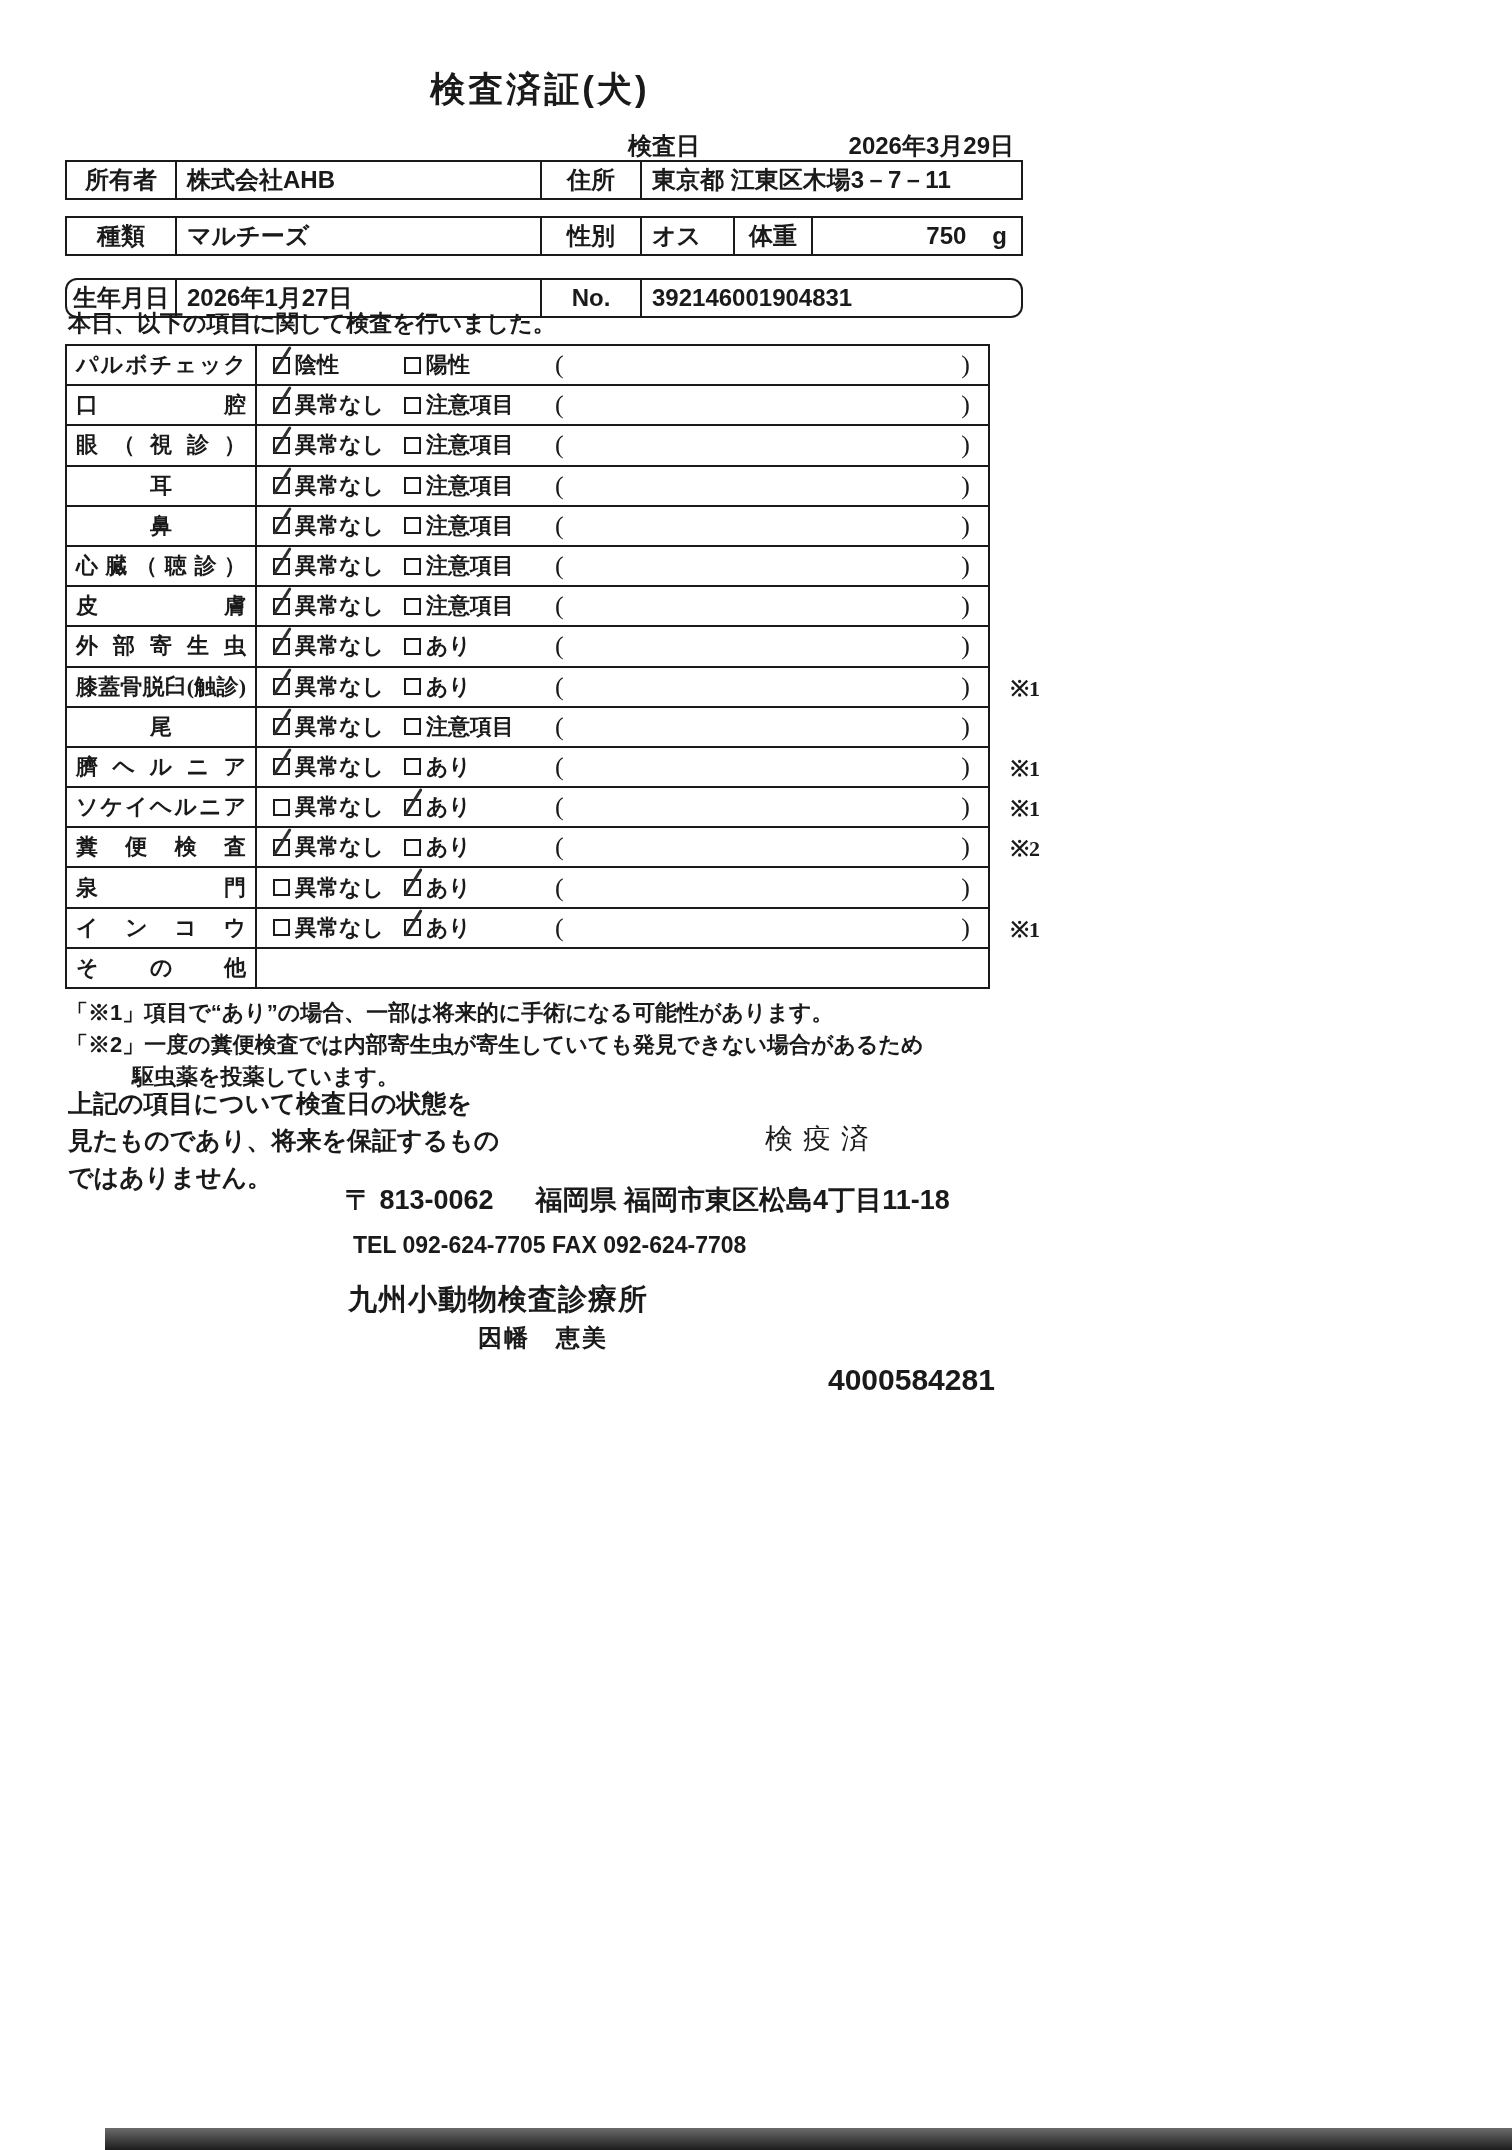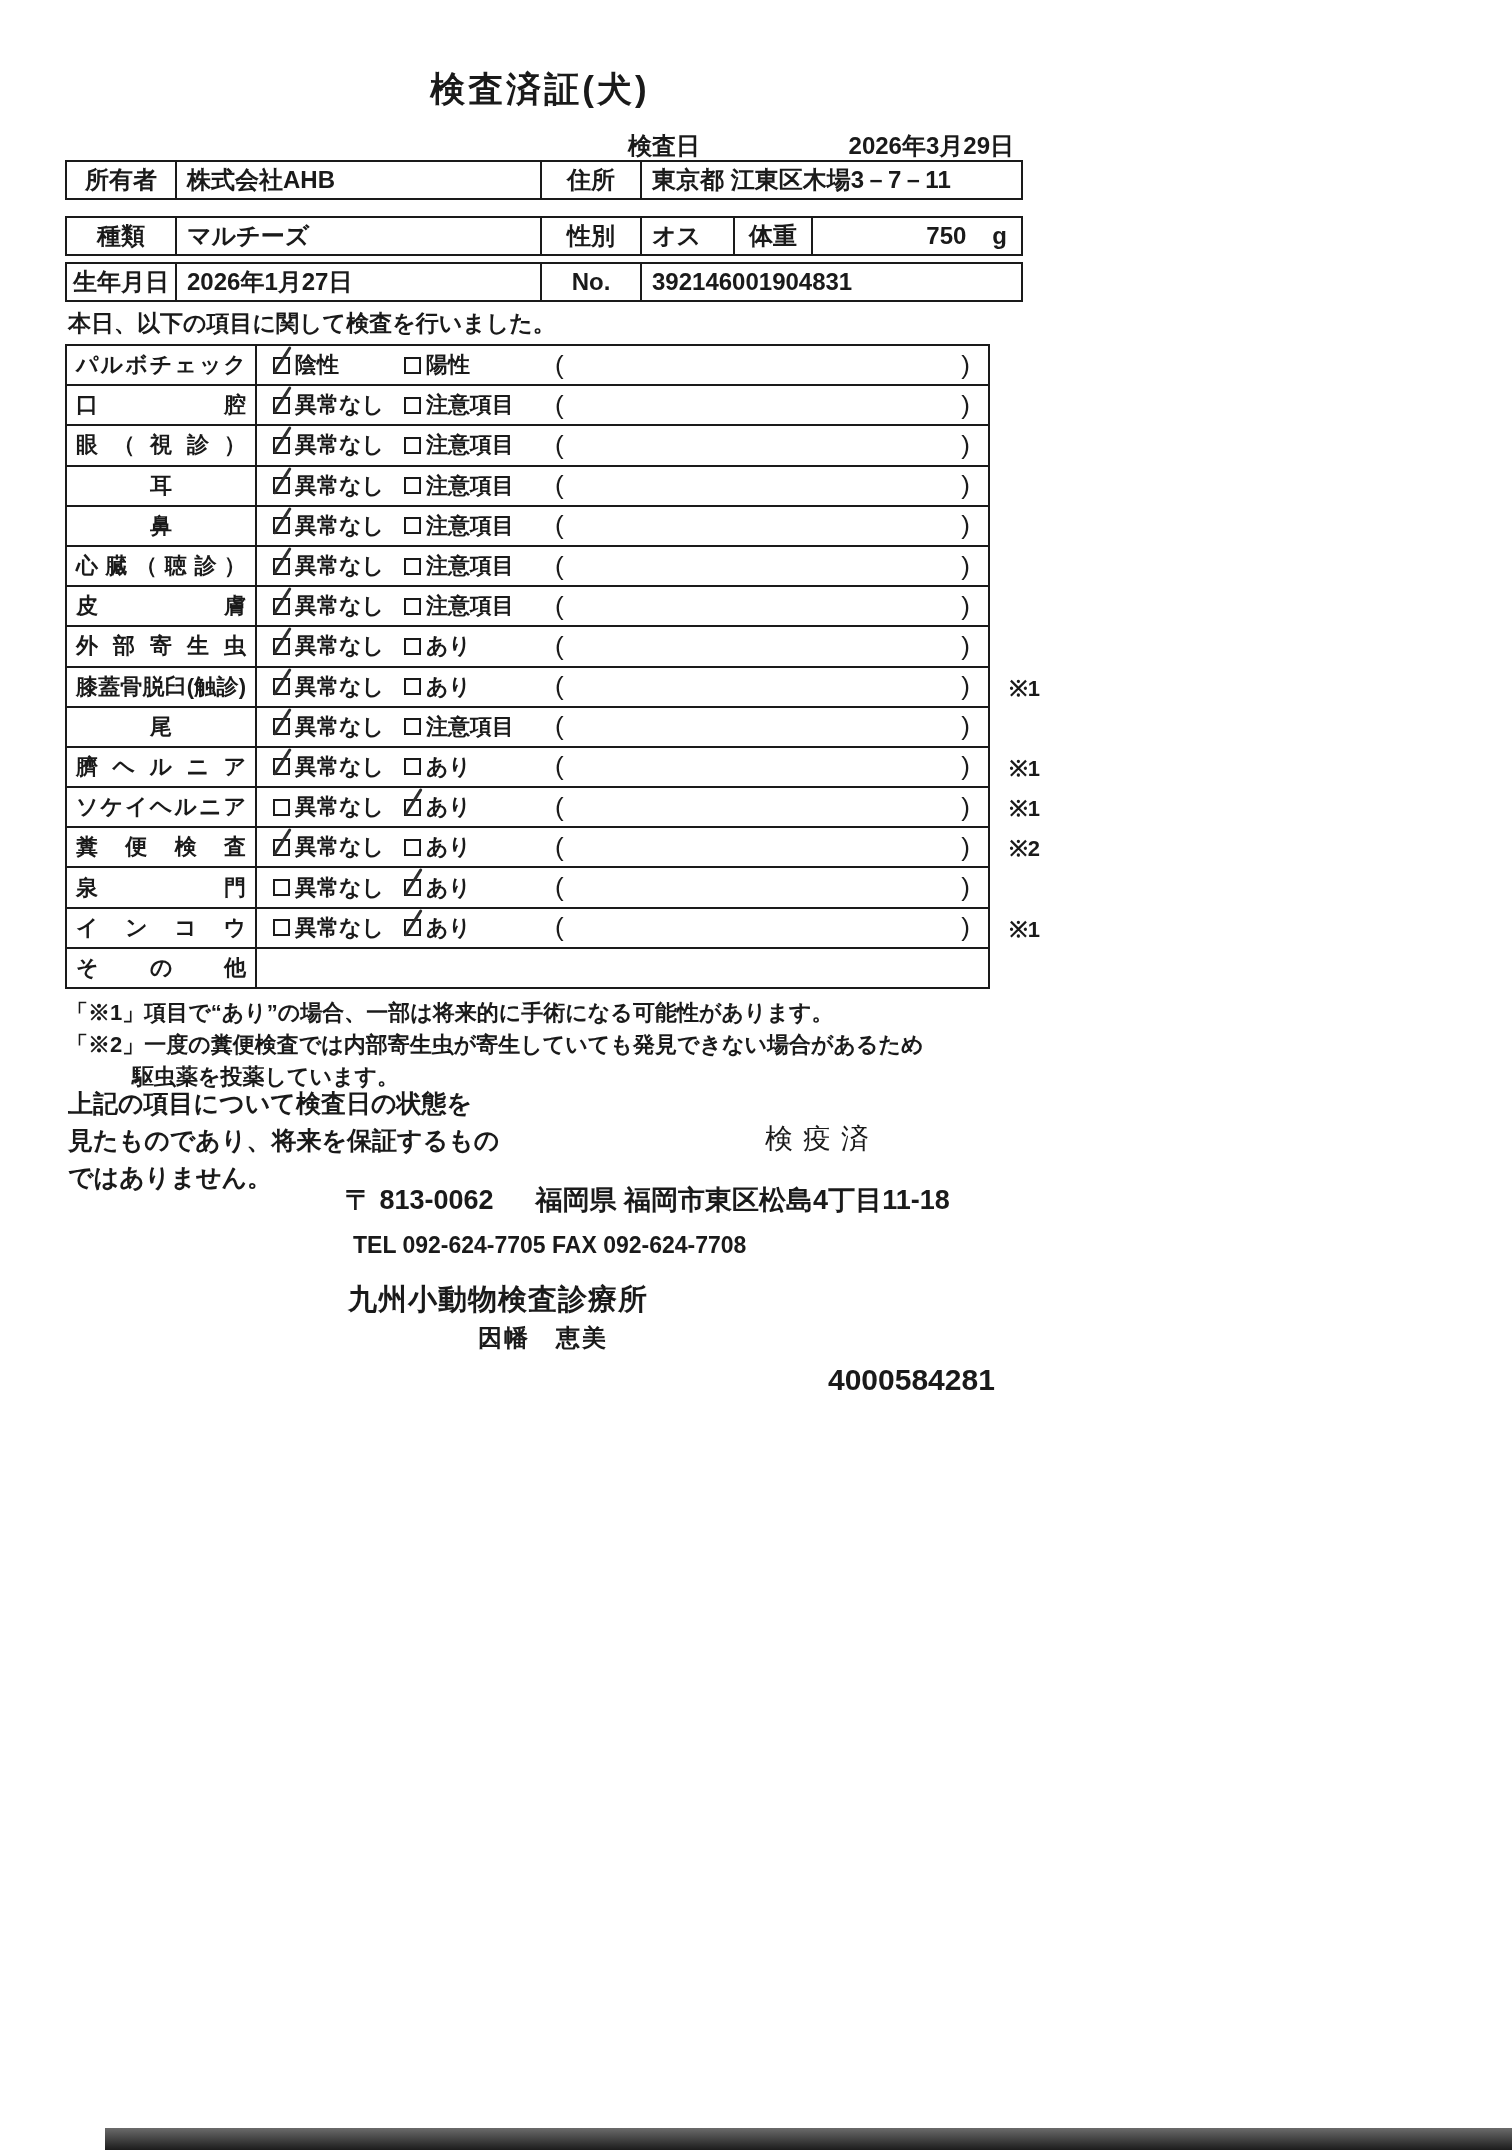--- a/index.html
+++ b/index.html
@@ -29,40 +29,40 @@
     position: absolute; left: 65px; width: 958px; height: 40px;
     border: 2.5px solid #1a1a1a; display: flex; align-items: stretch;
     font-size: 24px; font-weight: 600;
   }
   .ibox .c { display: flex; align-items: center; border-right: 2.5px solid #1a1a1a; }
   .ibox .c:last-child { border-right: none; }
   .ibox .c.hd { justify-content: center; }
   .ibox .c.vl { padding-left: 10px; }
   .box-owner { top: 160px; }
   .box-breed { top: 216px; }
-  .box-birth { top: 262px; }
+  .box-birth { top: 278px; border-radius: 12px; }
   .w110 { width: 110px; } .w370 { width: 365px; } .w100 { width: 100px; }
   .w95 { width: 93px; } .w78 { width: 78px; }
   .flex1 { flex: 1; }
   .weight-val { justify-content: flex-end; padding-right: 14px; }
   .weight-val .unit { margin-left: 26px; font-weight: 600; }
 
   .statement {
     position: absolute; top: 308px; left: 68px;
     font-size: 23px; font-weight: 700;
   }
 
   .checklist {
     position: absolute; top: 344px; left: 65px; width: 925px;
     border: 2.5px solid #1a1a1a; border-bottom: none;
     font-size: 22px; font-weight: 600;
   }
   .trow {
     position: relative; display: flex; align-items: stretch;
-    height: 40.2px; border-bottom: 2.5px solid #1a1a1a;
+    height: 40.2px; border-bottom: 2.5px solid #1a1a1a; font-family: Liberation Serif, serif;
   }
   .cell-item {
     width: 190px; border-right: 2.5px solid #1a1a1a;
     padding: 0 9px; display: flex; align-items: center;
   }
   .cell-item .itxt {
     width: 100%; text-align: justify; text-align-last: justify;
     font-weight: 700; font-size: 22px; white-space: nowrap;
   }
   .cell-item.single .itxt { text-align: center; text-align-last: center; }

